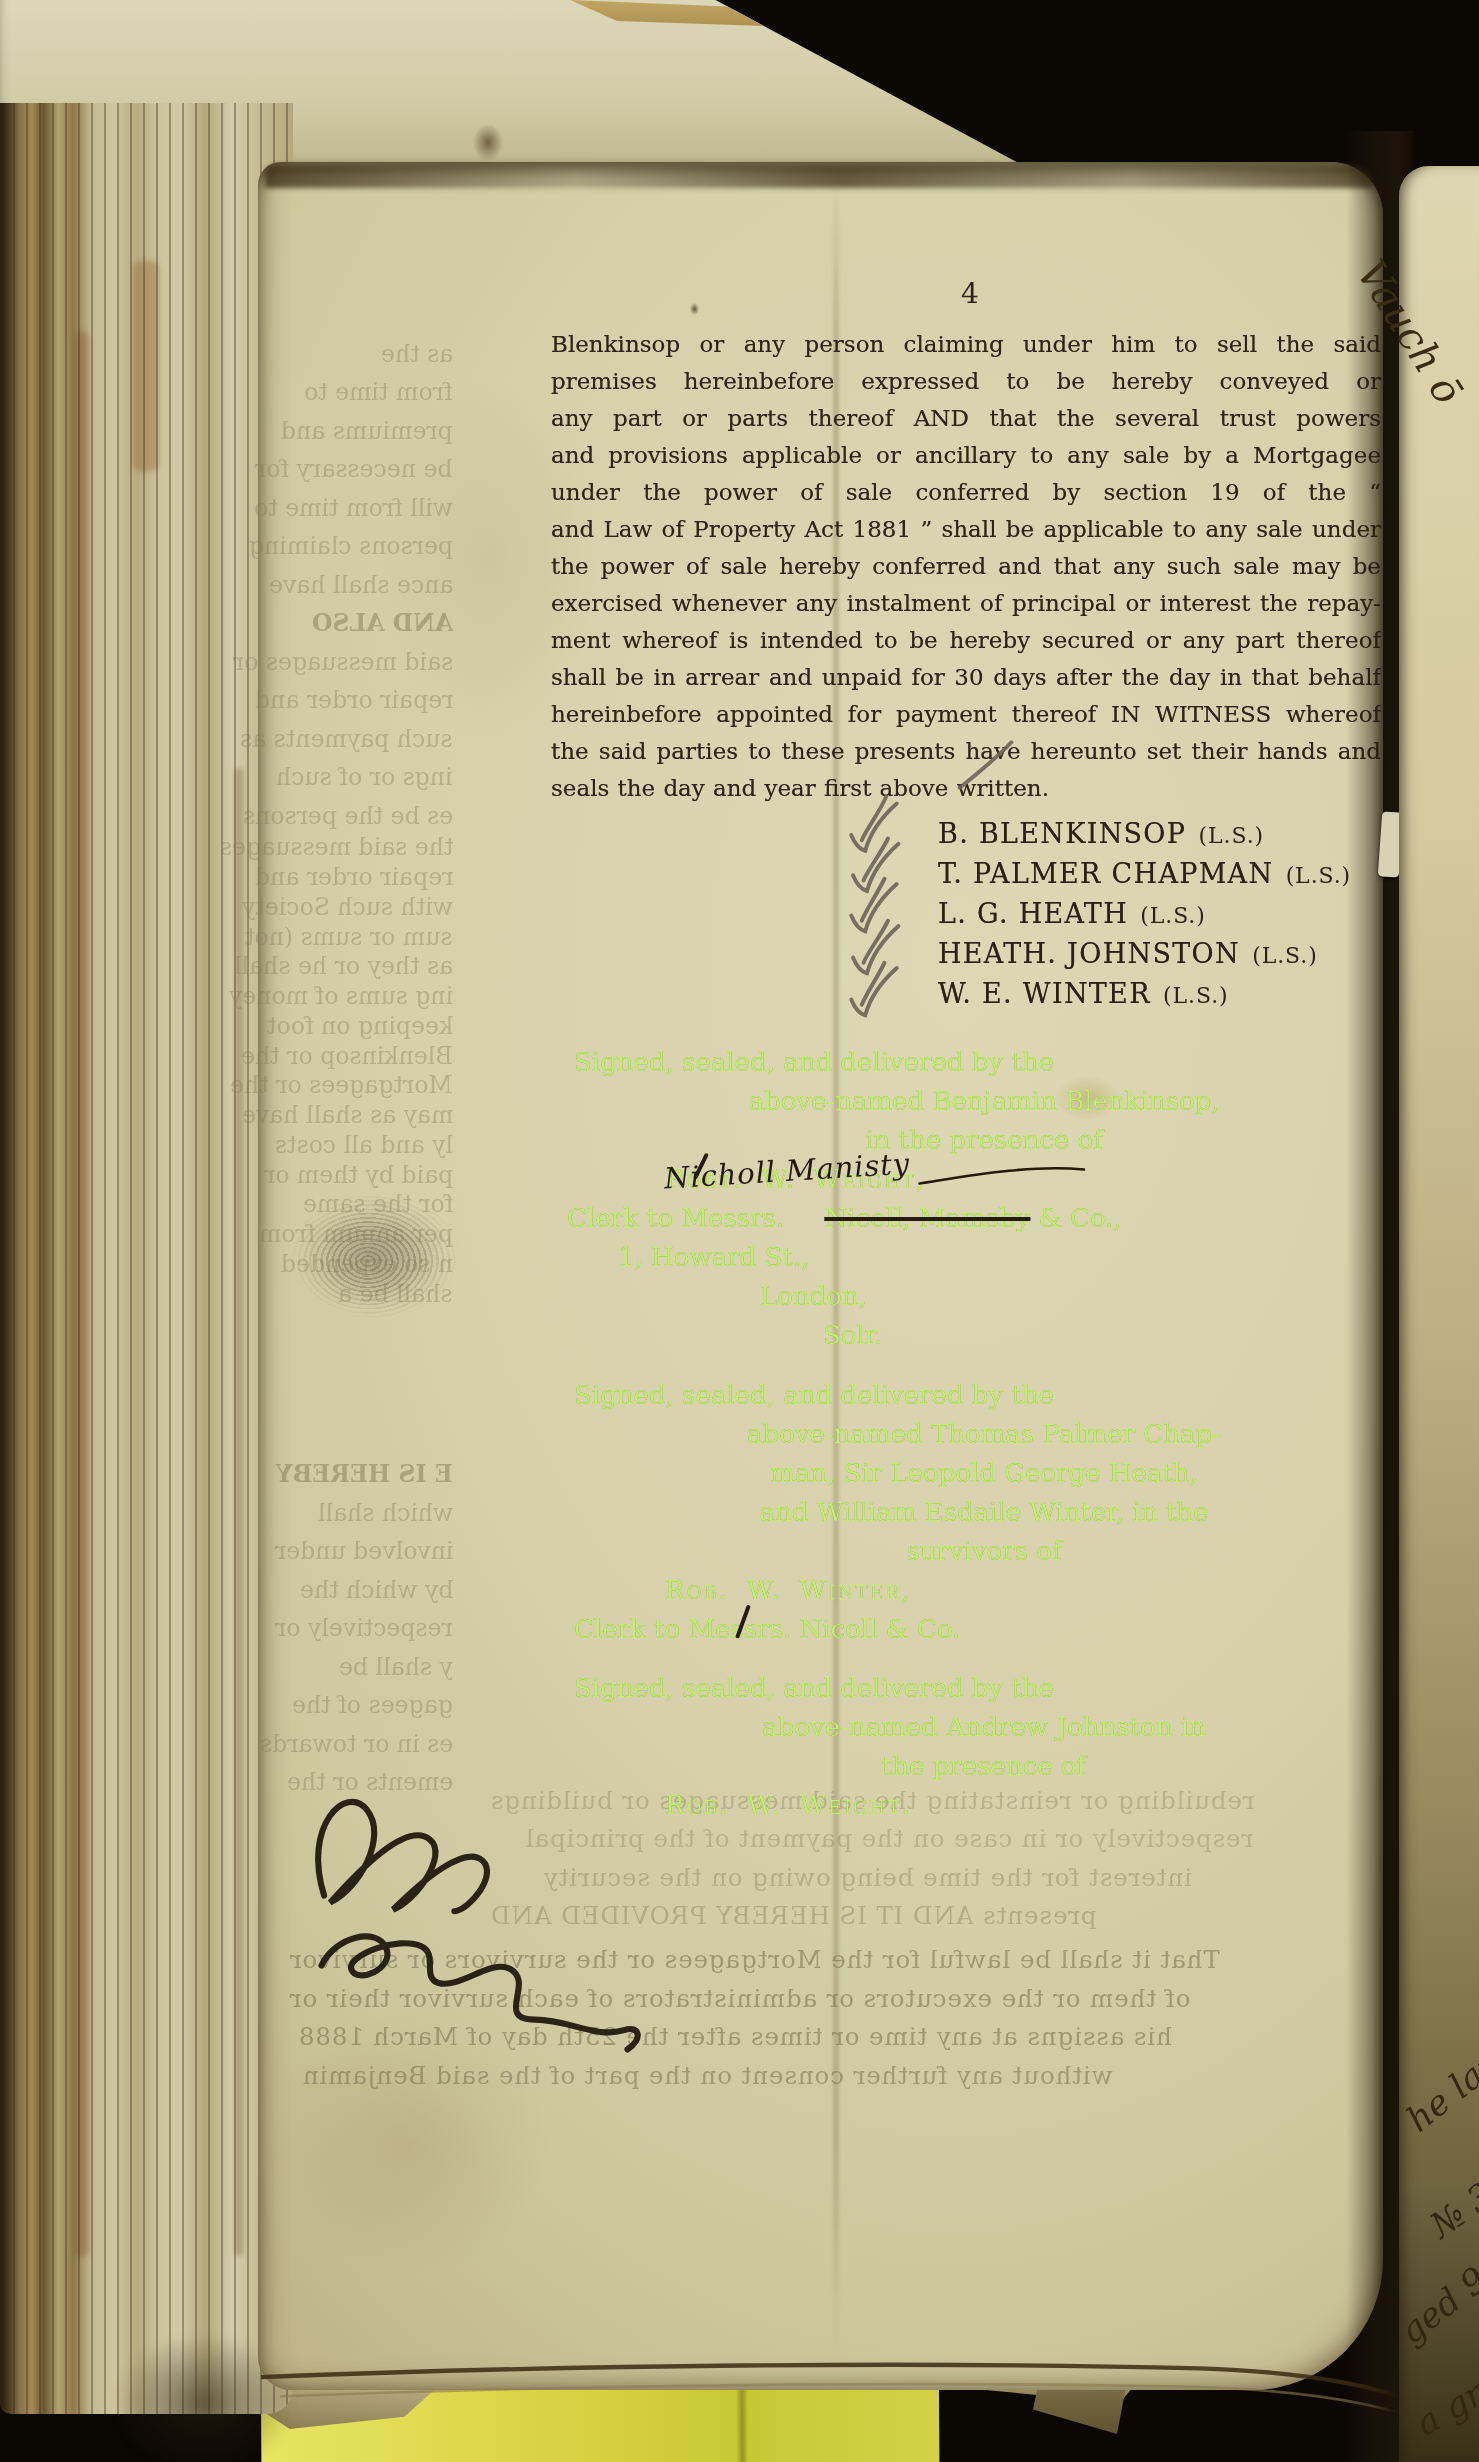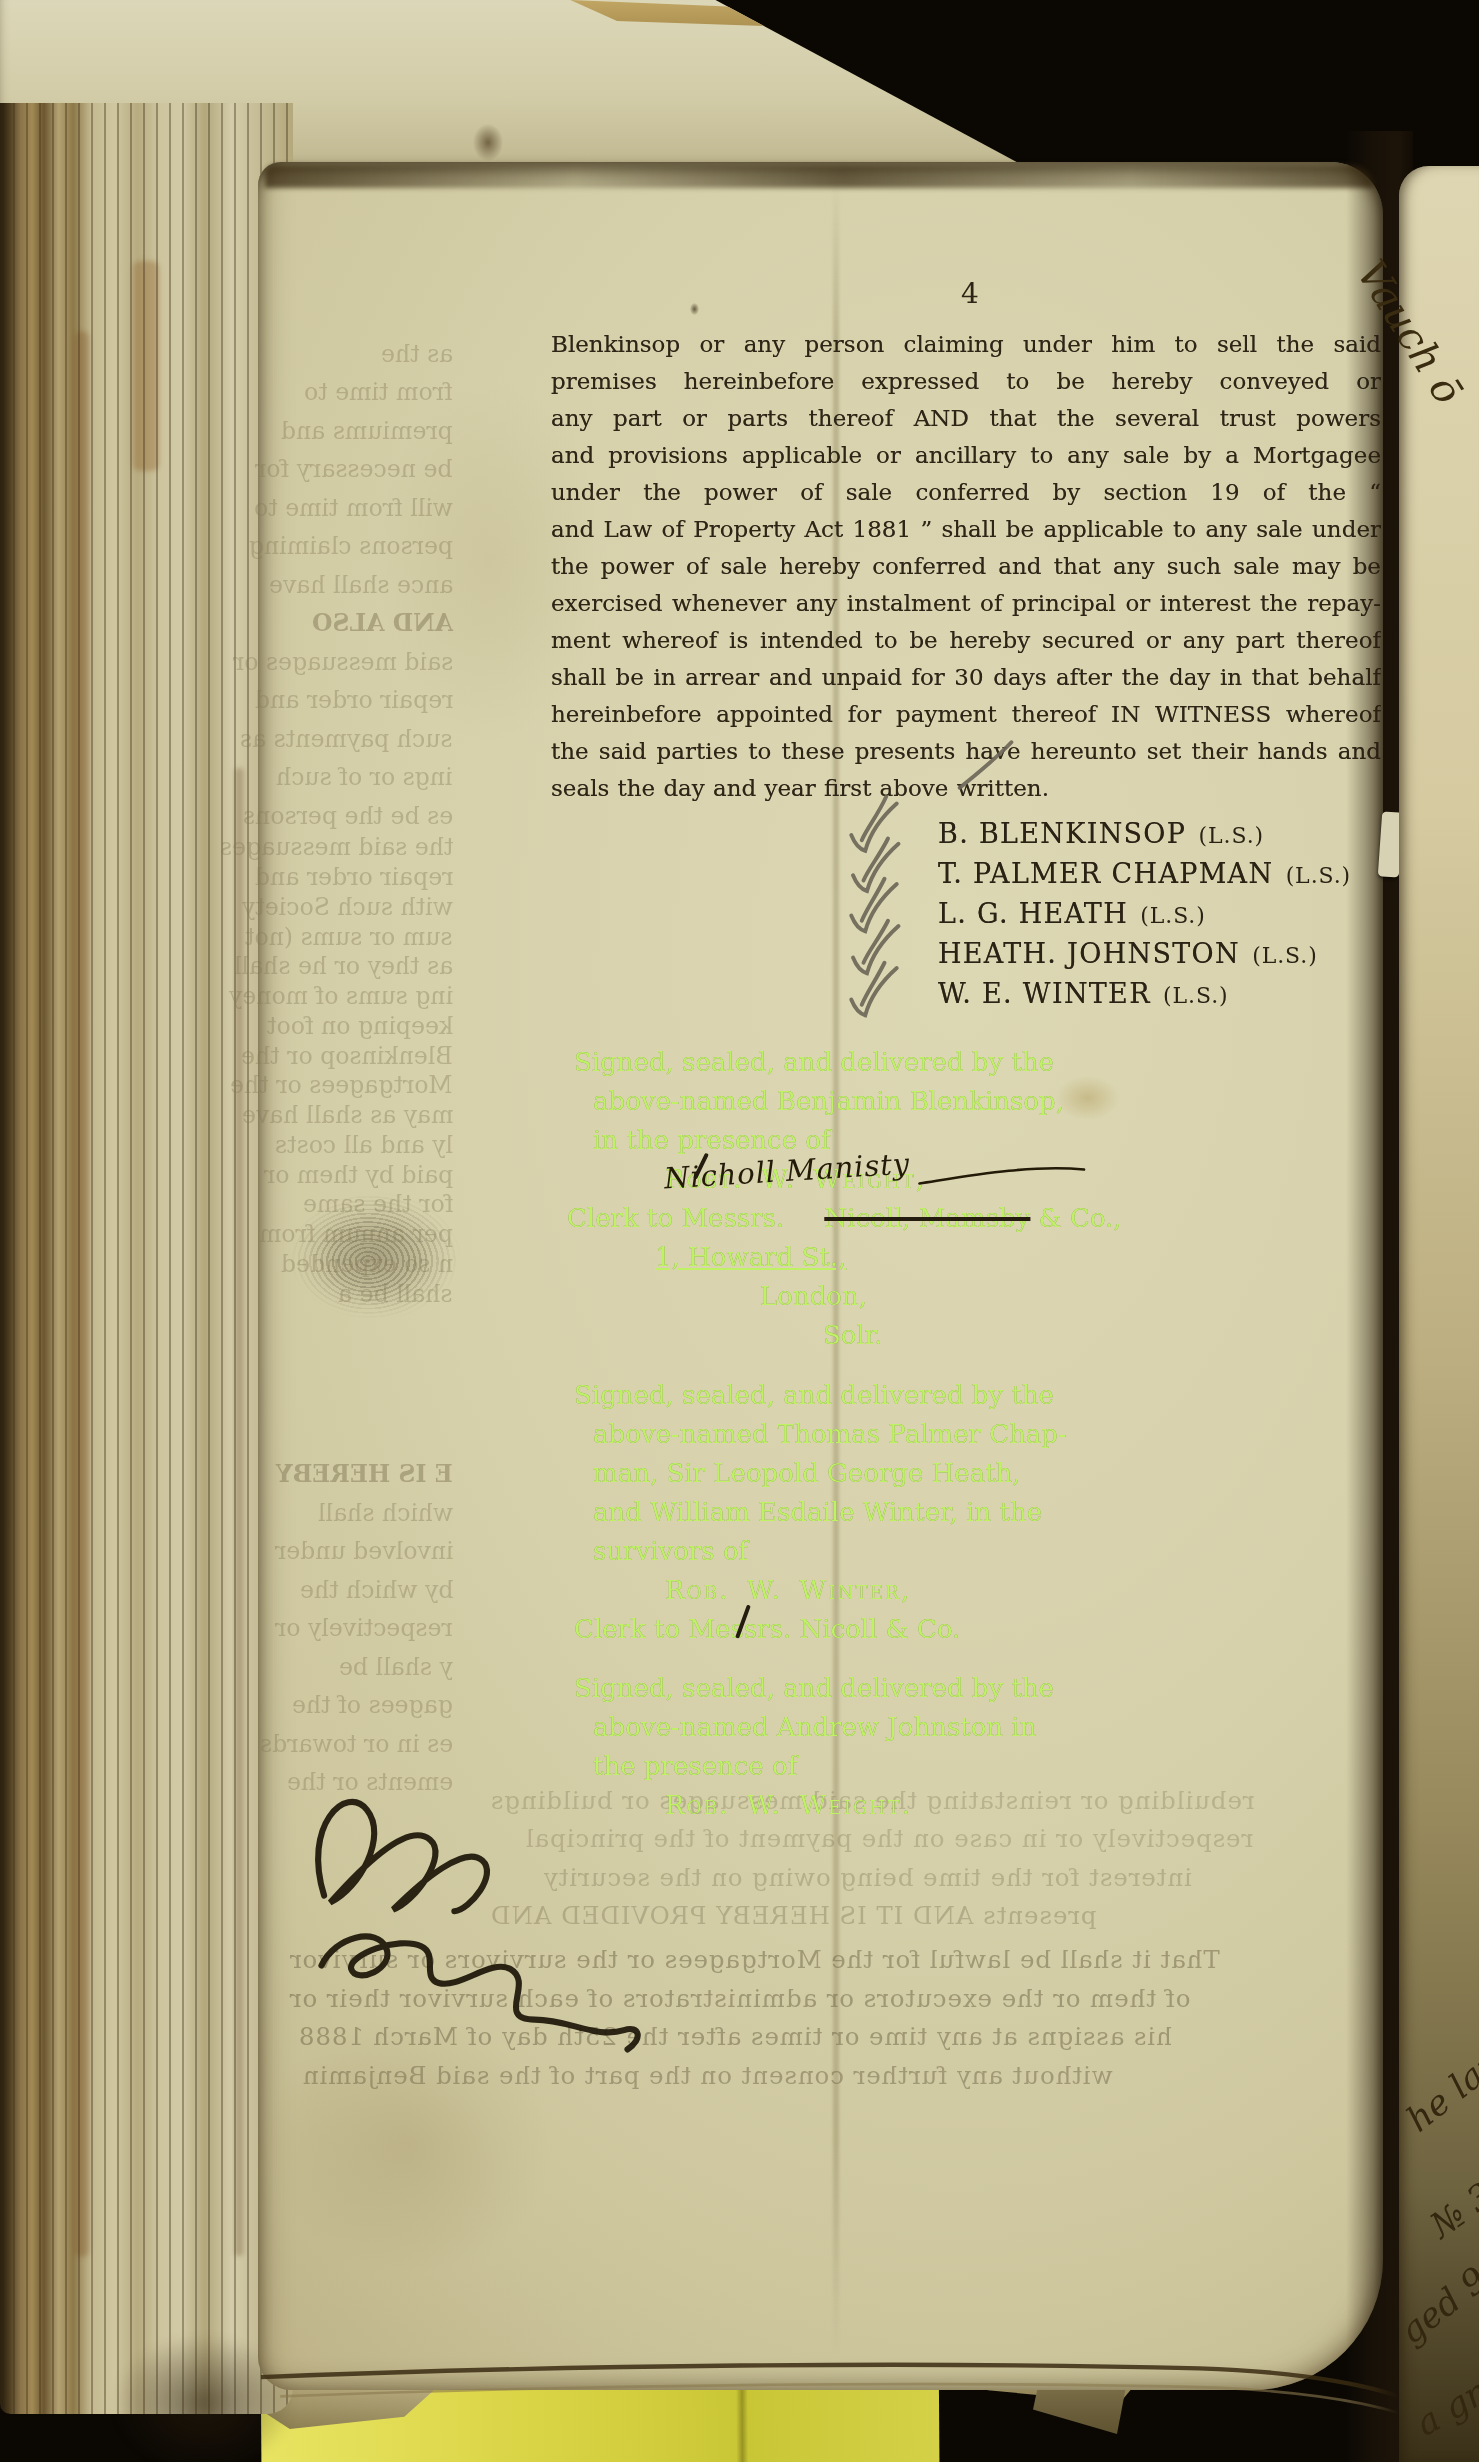--- a/index.html
+++ b/index.html
@@ -94,22 +94,22 @@
   .jline.last{text-align-last:left;}
 
   #sigs{position:absolute;left:938px;top:814px;}
   .sig-row{height:40px;line-height:40px;white-space:nowrap;}
   .sig-name{font-size:27px;letter-spacing:1.3px;color:#2a2214;text-shadow:0 0 0.4px rgba(42,34,20,.6);}
   .sig-seal{font-size:22px;letter-spacing:0.9px;color:#2a2214;margin-left:12.3px;text-align:center;}
 
   .att{position:absolute;left:567px;width:788px;}
   .att-line{height:39px;line-height:39px;font-size:26px;white-space:nowrap;color:#bef264;
       text-shadow:0 0 0.4px rgba(45,36,22,.55);}
-  .ml8{margin-left:7px;}.ml52{margin-left:26px;}.ml112{margin-left:98px;}
-  .ml128{margin-left:88px;text-decoration:underline;}.ml220{margin-left:193px;}.ml292{margin-left:256px;}
+  .ml8{margin-left:7px;}.ml52{margin-left:46px;text-align:center;}.ml112{margin-left:98px;}
+  .ml128{margin-left:51px;}.ml220{margin-left:193px;}.ml292{margin-left:256px;}
   #att1{top:1043px;}#att2{top:1376px;}#att3{top:1669px;}
   .witness{font-variant:small-caps;letter-spacing:2.2px;word-spacing:7px;}
   .struck{text-decoration:line-through;text-decoration-thickness:3.5px;text-decoration-color:#241c0e;margin-left:32px;}
 
   
   .correction{position:absolute;left:664px;top:1154px;font-size:29px;font-style:italic;
       color:#241a08;letter-spacing:0.9px;transform:rotate(-3.5deg);white-space:nowrap;}
   .corr-flourish{position:absolute;left:916px;top:1157px;}
   .ink-slash{position:absolute;width:3.5px;height:28px;background:#241c0e;border-radius:1.8px;}
   .slash1{left:699px;top:1152px;transform:rotate(26deg);}

